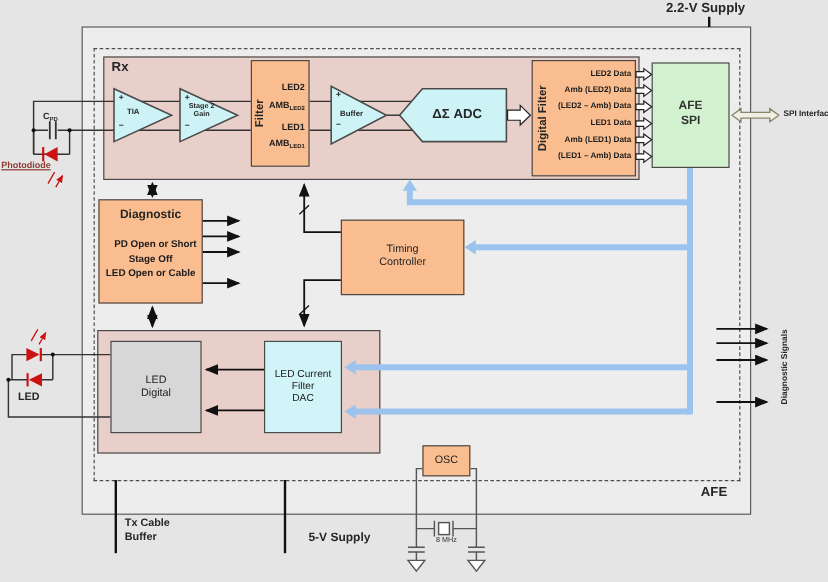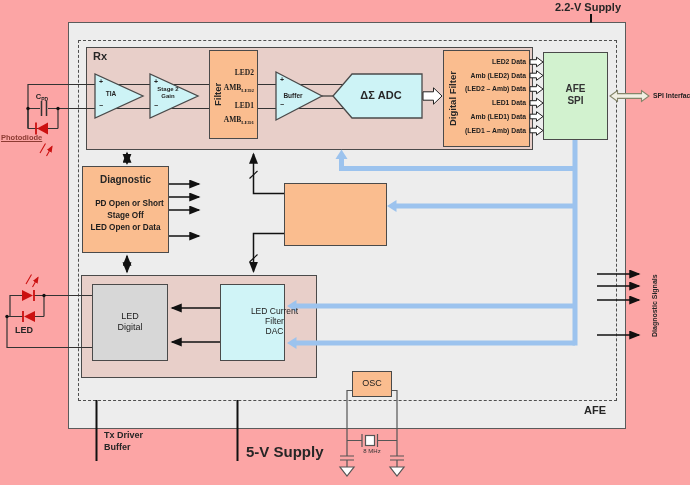--- a/index.html
+++ b/index.html
@@ -1,32 +1,32 @@
 <!DOCTYPE html>
 <html><head>
 <meta charset="utf-8">
 <style>
   html,body{margin:0;padding:0;background:#fff;}
-  #canvas{position:relative;width:690px;height:485px;background:#fca5a5;
+  #canvas{position:relative;width:690px;height:485px;background:#e5e5e5;
           font-family:"Liberation Sans",sans-serif;color:#1d1d1d;overflow:hidden;}
   .abs{position:absolute;}
   .outer-box{left:68px;top:22px;width:556px;height:405px;background:#ededed;border:1.5px solid #5b5b5b;z-index:1;}
   .dashed-box{left:78px;top:40px;width:537px;height:359px;border:1.6px dashed #4f4f4f;z-index:2;}
   .blk{position:absolute;border:1.4px solid #4a4a4a;box-sizing:border-box;z-index:3;}
   .pink{background:#e8cfc9;}
   .orange{background:#fabd8f;}
   .cyan{background:#d0f4f7;}
   .green{background:#d2f2cf;}
   .gray{background:#d7d7d7;}
   .lbl{position:absolute;z-index:5;white-space:nowrap;font-weight:700;color:#262626;}
   .ctr{text-align:center;}
   .vlabel{position:absolute;z-index:5;writing-mode:vertical-rl;transform:rotate(180deg);
           font-weight:700;color:#262626;display:flex;align-items:center;justify-content:center;}
   .sub{font-size:5px;vertical-align:-1.5px;font-weight:700;}
-  .frow{position:absolute;width:36px;text-align:right;font-size:7.5px;font-weight:700;z-index:5;font-family:Liberation Serif, serif;}
+  .frow{position:absolute;width:36px;text-align:right;font-size:7.5px;font-weight:700;z-index:5;}
   .dfrow{position:absolute;width:66px;text-align:right;font-size:6.8px;font-weight:700;z-index:5;}
   svg{position:absolute;left:0;top:0;z-index:4;}
   .diag-item{position:absolute;width:87px;text-align:center;font-size:8.2px;font-weight:700;z-index:5;}
 </style>
 </head>
 <body>
 
 <div id="canvas">
 
   <div class="lbl ctr" style="left:550px;top:1px;width:76px;font-size:11px;">2.2-V Supply</div>
@@ -69,40 +69,41 @@
   <div class="dfrow" style="left:460px;top:126.5px;">(LED1 – Amb) Data</div>
 
   <div class="blk green" style="left:543px;top:52px;width:65px;height:88px;"></div>
   <div class="lbl ctr" style="left:543px;top:83px;width:65px;font-size:10px;line-height:12px;color:#333;"><span>AFE</span><br><span>SPI</span></div>
   <div class="lbl" style="left:653px;top:92px;font-size:6.8px;font-weight:600;color:#222;">SPI Interface</div>
 
   <div class="blk orange" style="left:82px;top:166px;width:87px;height:87px;"></div>
   <div class="lbl ctr" style="left:82px;top:174px;width:87px;font-size:10px;">Diagnostic</div>
   <div class="diag-item" style="left:86px;top:199px;">PD Open or Short</div>
   <div class="diag-item" style="left:82px;top:211px;">Stage Off</div>
-  <div class="diag-item" style="left:82px;top:223px;">LED Open or Data</div>
+  <div class="diag-item" style="left:82px;top:223px;">LED Open or Cable</div>
 
   <div class="blk orange" style="left:284px;top:183px;width:103px;height:63px;"></div>
+  <div class="lbl ctr" style="left:284px;top:202px;width:103px;font-size:9px;line-height:11px;font-weight:400;color:#222;"><span>Timing</span><br><span>Controller</span></div>
 
   <div class="blk pink" style="left:81px;top:275px;width:236px;height:103px;"></div>
   <div class="blk gray" style="left:92px;top:284px;width:76px;height:77px;"></div>
   <div class="lbl ctr" style="left:92px;top:311px;width:76px;font-size:9px;line-height:11px;font-weight:400;color:#222;"><span>LED</span><br><span>Digital</span></div>
   <div class="blk cyan" style="left:220px;top:284px;width:65px;height:77px;"></div>
-  <div class="lbl ctr" style="left:204px;top:306px;width:65px;font-size:8.5px;line-height:10px;font-weight:400;color:#222;padding-left:38px;"><span>LED Current</span><br><span>Filter</span><br><span>DAC</span></div>
+  <div class="lbl ctr" style="left:220px;top:306px;width:65px;font-size:8.5px;line-height:10px;font-weight:400;color:#222;"><span>LED Current</span><br><span>Filter</span><br><span>DAC</span></div>
 
   <div class="blk orange" style="left:352px;top:371px;width:40px;height:26px;"></div>
   <div class="lbl ctr" style="left:352px;top:378px;width:40px;font-size:9px;font-weight:400;color:#222;">OSC</div>
   <div class="lbl ctr" style="left:357px;top:448px;width:30px;font-size:6px;font-weight:400;color:#333;">8 MHz</div>
 
   <div class="lbl ctr" style="left:30px;top:92px;width:24px;font-size:7.5px;"><span>C</span><span class="sub">PD</span></div>
   <div class="lbl" style="left:1px;top:133px;font-size:7.5px;color:#8c3b32;text-decoration:underline;">Photodiode</div>
   <div class="lbl" style="left:15px;top:325px;font-size:9px;">LED</div>
 
-  <div class="lbl" style="left:104px;top:430px;font-size:9px;line-height:11.5px;"><span>Tx Driver</span><br><span>Buffer</span></div>
-  <div class="lbl" style="left:246px;top:443px;font-size:15px;">5-V Supply</div>
+  <div class="lbl" style="left:104px;top:430px;font-size:9px;line-height:11.5px;"><span>Tx Cable</span><br><span>Buffer</span></div>
+  <div class="lbl" style="left:257px;top:443px;font-size:10px;">5-V Supply</div>
 
   <div class="vlabel" style="left:648px;top:263px;width:12px;height:86px;font-size:7px;">Diagnostic Signals</div>
 
   <svg width="690" height="485" viewBox="0 0 690 485">
     <defs>
       <marker id="mb" markerWidth="8" markerHeight="7" refX="6.5" refY="3" orient="auto-start-reverse">
         <path d="M0,0 L7.5,3 L0,6 Z" fill="#111"></path>
       </marker>
       <marker id="mr" markerWidth="7" markerHeight="6" refX="5" refY="2.5" orient="auto">
         <path d="M0,0 L6,2.5 L0,5 Z" fill="#c11"></path>

